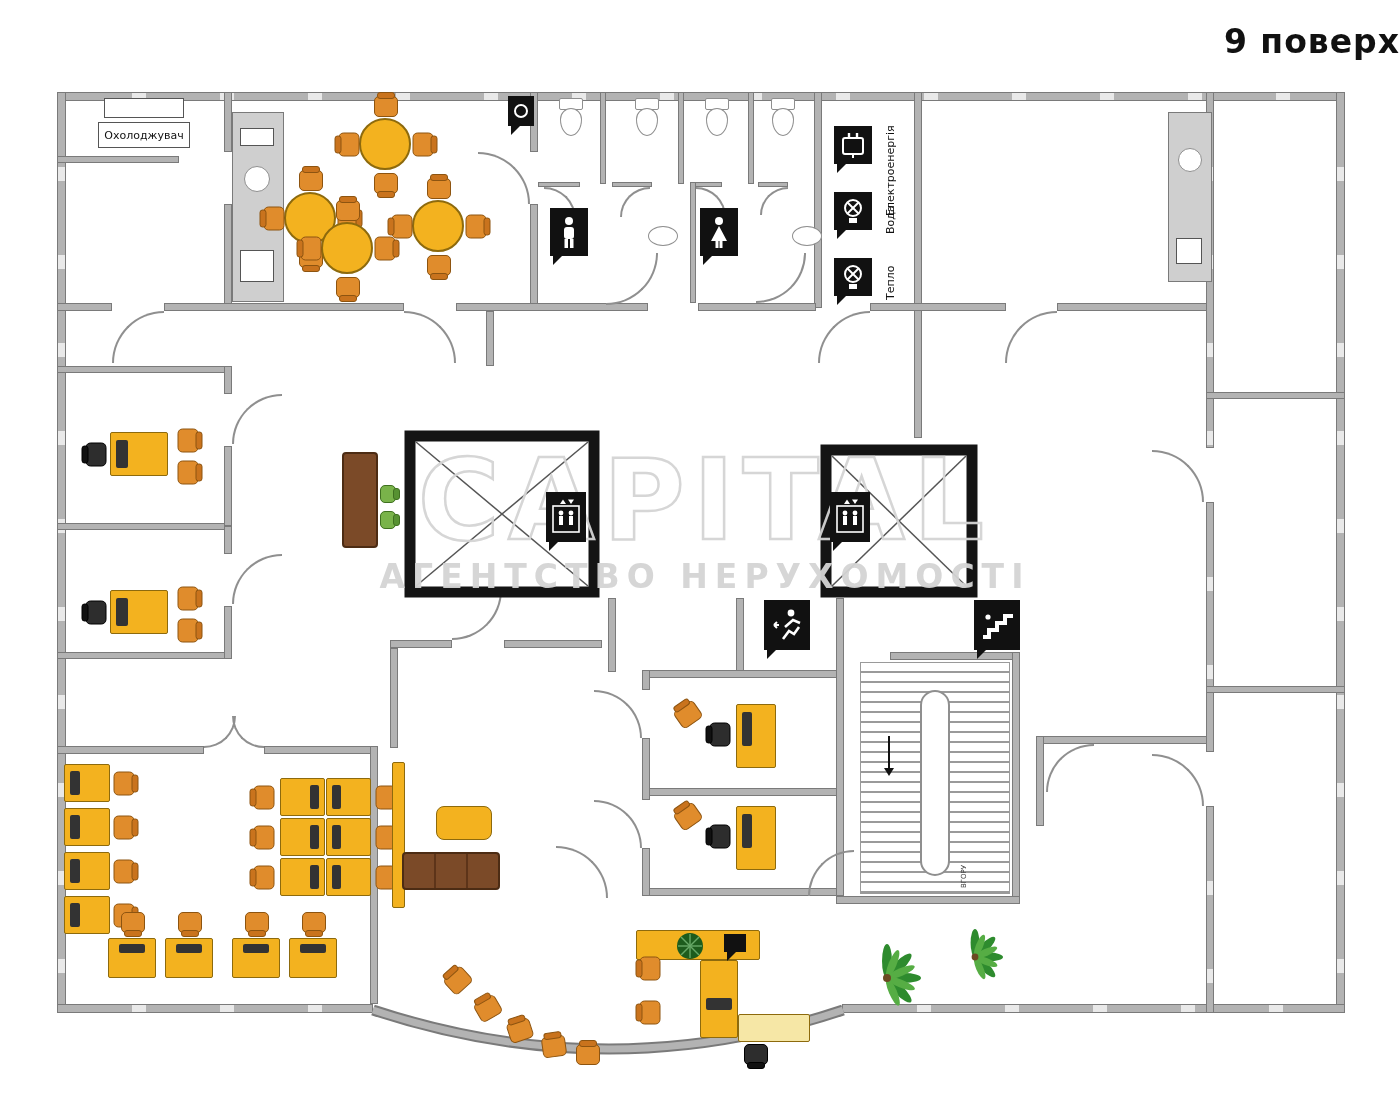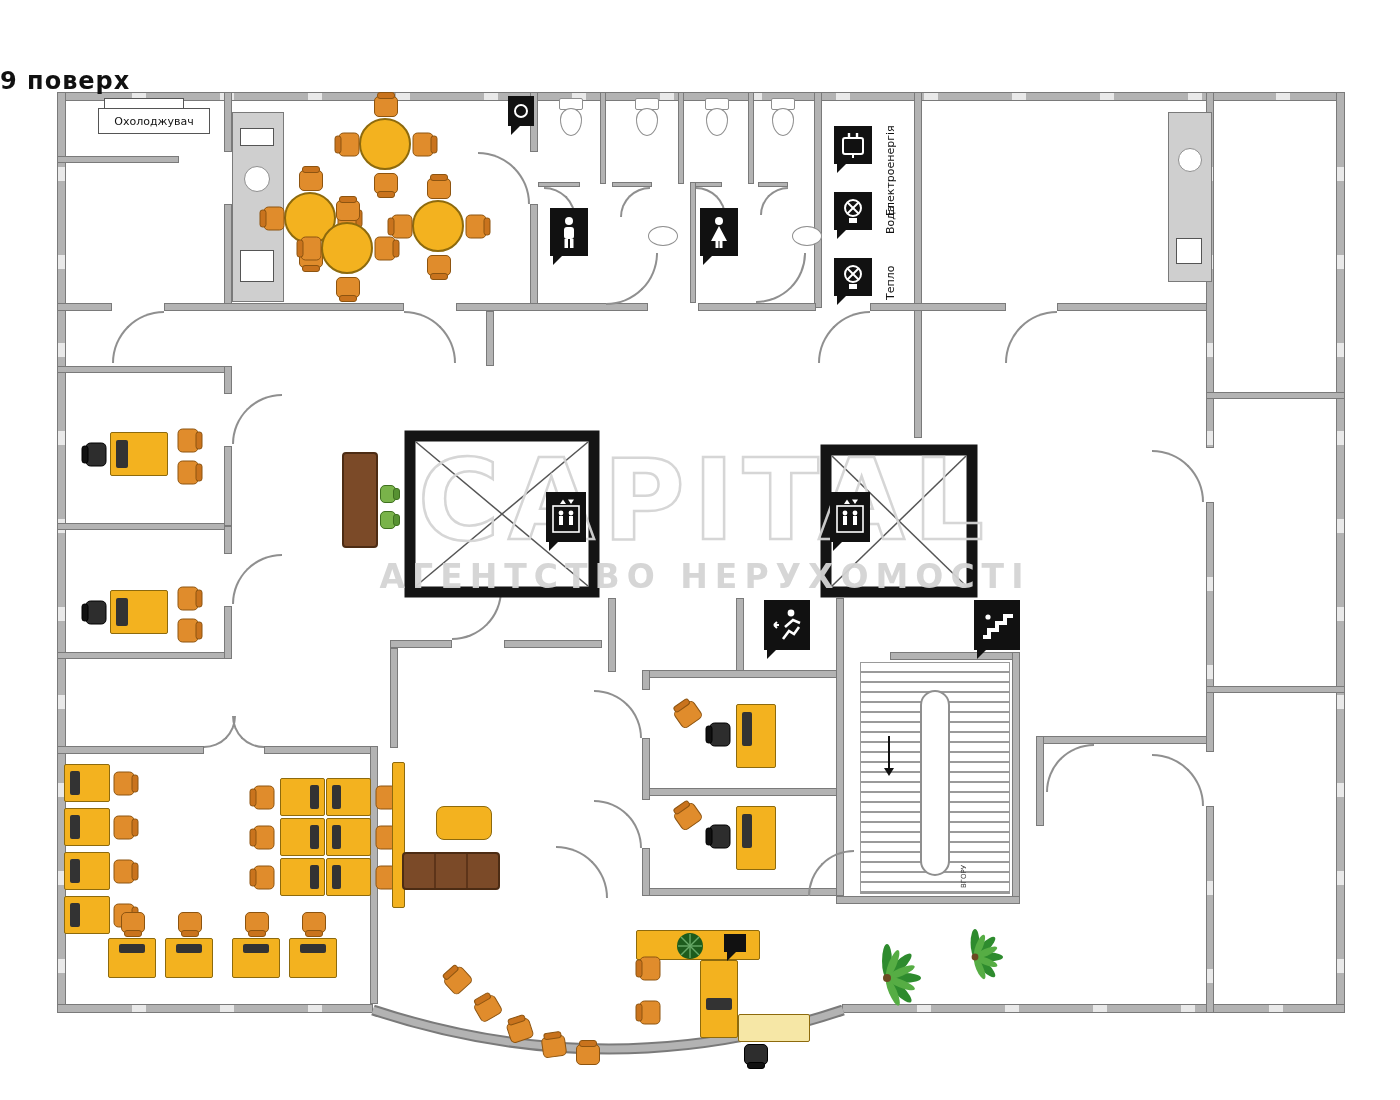--- a/index.html
+++ b/index.html
@@ -1,18 +1,18 @@
 <!DOCTYPE html>
 <html><head>
 <meta charset="utf-8">
 <style>
   html,body{margin:0;padding:0;background:#fff;}
   body{font-family:"DejaVu Sans", sans-serif;}
   .plan{position:relative;width:1400px;height:1100px;background:#fff;overflow:hidden;}
-  .title{position:absolute;left:0;top:22px;width:1400px;text-align:left;font-size:24px;font-weight:bold;color:#111;letter-spacing:1px;z-index:6;margin-top:45px;}
+  .title{position:absolute;left:0;top:22px;width:1400px;text-align:right;font-size:33px;font-weight:bold;color:#111;letter-spacing:1px;z-index:6;}
   .wall{position:absolute;background:#b3b3b3;border:1px solid #7a7a7a;box-sizing:border-box;z-index:1;}
   .wall.win{background:repeating-linear-gradient(to bottom,#b3b3b3 0 74px,#e9e9e9 74px 88px);}
   .wall.winh{background:repeating-linear-gradient(to right,#b3b3b3 0 74px,#e9e9e9 74px 88px);}
   .door{position:absolute;box-sizing:border-box;z-index:2;}
   .door.tl{border-top:2px solid #8f8f8f;border-left:2px solid #8f8f8f;border-top-left-radius:100%;}
   .door.tr{border-top:2px solid #8f8f8f;border-right:2px solid #8f8f8f;border-top-right-radius:100%;}
   .door.bl{border-bottom:2px solid #8f8f8f;border-left:2px solid #8f8f8f;border-bottom-left-radius:100%;}
   .door.br{border-bottom:2px solid #8f8f8f;border-right:2px solid #8f8f8f;border-bottom-right-radius:100%;}
   .sign{position:absolute;background:#111;display:flex;align-items:center;justify-content:center;z-index:5;}
   .sign:after{content:"";position:absolute;left:3px;bottom:-9px;border:5px solid transparent;border-top-color:#111;border-left-color:#111;}
@@ -248,21 +248,21 @@
       <line x1="9.5" y1="6.5" x2="20.5" y2="17.5" stroke="#fff" stroke-width="2"></line>
       <line x1="20.5" y1="6.5" x2="9.5" y2="17.5" stroke="#fff" stroke-width="2"></line>
       <rect x="11" y="22" width="8" height="5" fill="#fff"></rect>
     </svg>
   </div>
   <div class="vlabel" style="left:884px;top:96px;height:120px">Електроенергія</div>
   <div class="vlabel" style="left:884px;top:194px;height:40px">Вода</div>
   <div class="vlabel" style="left:884px;top:260px;height:40px">Тепло</div>
 
   <div class="white-box" style="left:104px;top:98px;width:80px;height:20px"></div>
-  <div class="label-box" style="left:98px;top:108px;width:112px;height:26px">Охолоджувач</div>
+  <div class="label-box" style="left:98px;top:122px;width:92px;height:26px">Охолоджувач</div>
 
   <div class="cab" style="left:232px;top:112px;width:52px;height:190px"></div>
   <div class="white-box" style="left:240px;top:128px;width:34px;height:18px"></div>
   <div class="sink" style="left:244px;top:166px;width:26px;height:26px"></div>
   <div class="white-box" style="left:240px;top:250px;width:34px;height:32px"></div>
   <div class="cab" style="left:1168px;top:112px;width:44px;height:170px"></div>
   <div class="sink" style="left:1178px;top:148px;width:24px;height:24px"></div>
   <div class="white-box" style="left:1176px;top:238px;width:26px;height:26px"></div>
 
   <div class="toilet" style="left:558px;top:98px">

